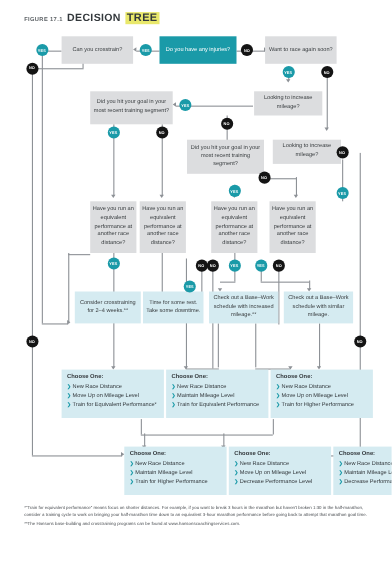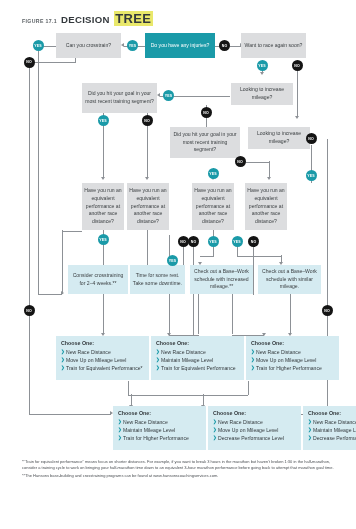--- a/index.html
+++ b/index.html
@@ -37,21 +37,21 @@
     letter-spacing: 0.35px;
     color: #5d6266;
   }
   .title-main {
     font-size: 9.6px;
     font-weight: bold;
     letter-spacing: 0.3px;
     color: #33383c;
   }
   .title-hl {
-    font-size: 13px;
+    font-size: 10px;
     font-weight: bold;
     letter-spacing: 0.3px;
     color: #33383c;
     background: #e9e86b;
     padding: 0 1.5px;
   }
 
   
   .node {
     position: absolute;

